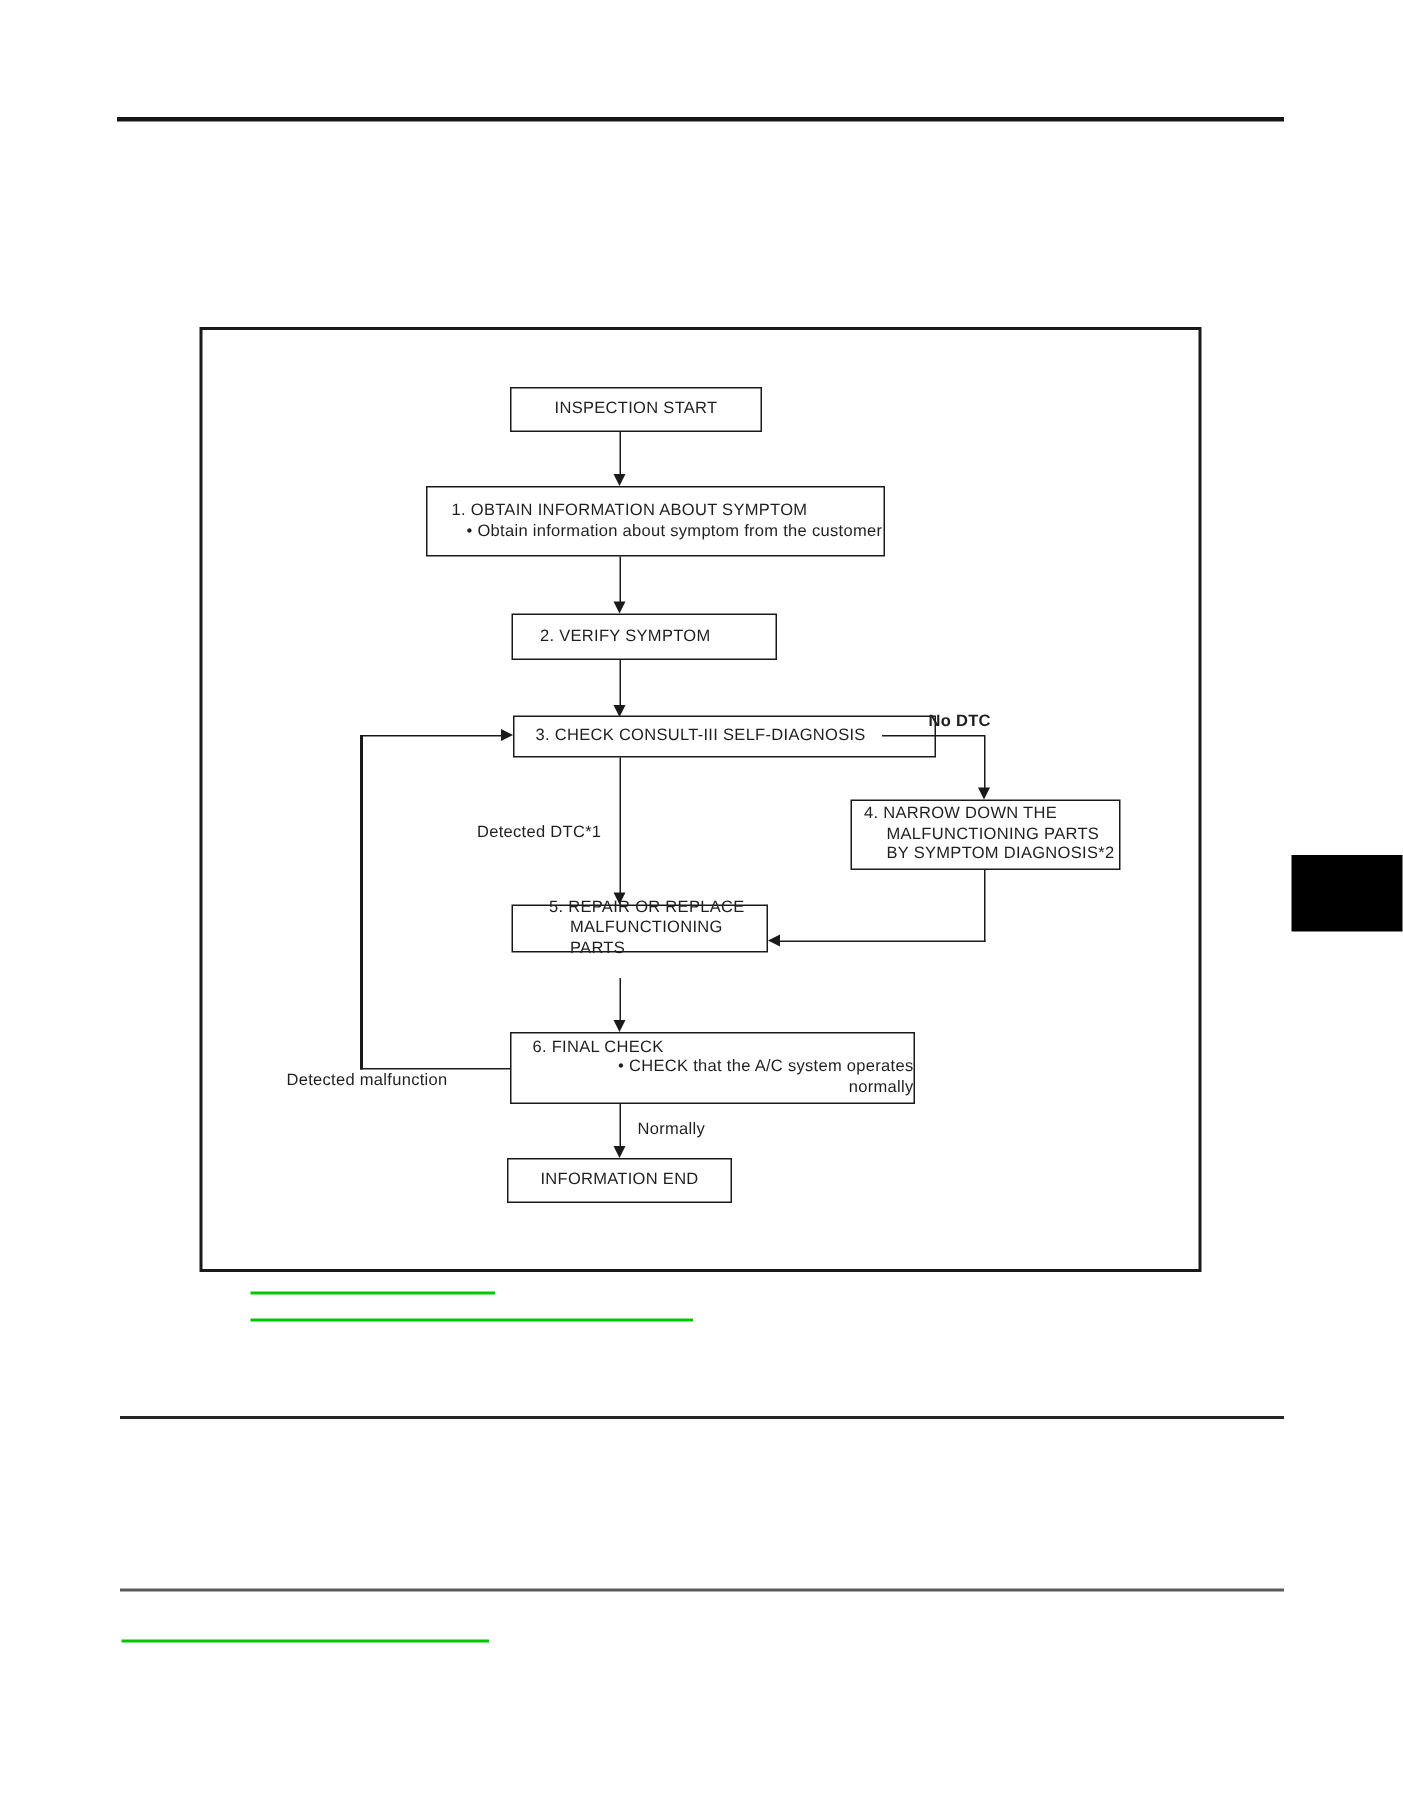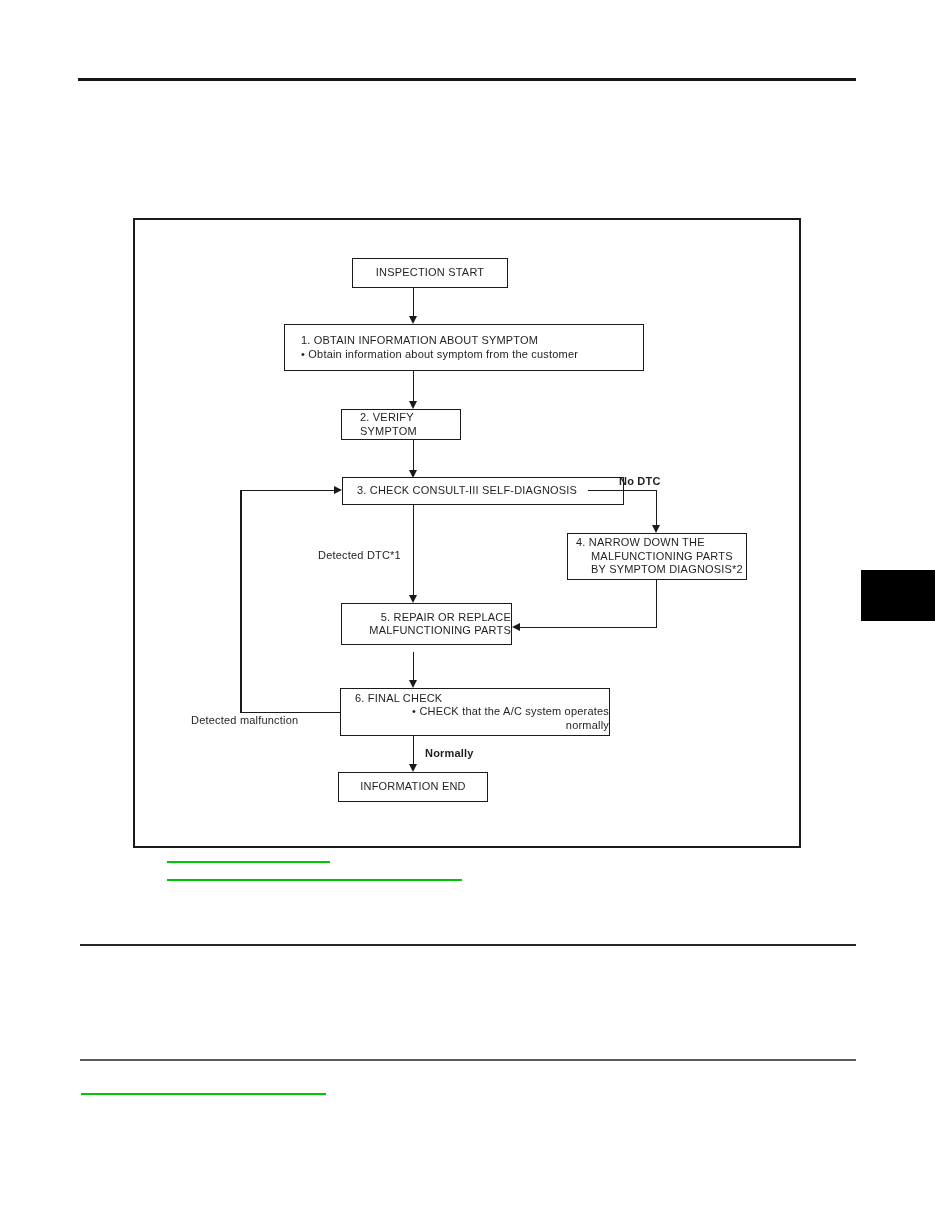--- a/index.html
+++ b/index.html
@@ -21,28 +21,28 @@
   
   .edge-tab{position:absolute;left:861px;top:570px;width:74px;height:51px;background:#000;}
   
   .chart-frame{position:absolute;left:133px;top:218px;width:668px;height:630px;
     border:2px solid #1a1a1a;box-sizing:border-box;background:#fff;}
   
   .fbox{position:absolute;border:1.5px solid #1a1a1a;box-sizing:border-box;background:#fff;
     display:flex;flex-direction:column;justify-content:center;
     font-size:11px;line-height:13.5px;letter-spacing:0.2px;color:#1f1f1f;}
   .fbox .ctr{text-align:center;}
-  .b-start{left:352px;top:258px;width:156px;height:30px;}
-  .b-1{left:284px;top:324px;width:360px;height:47px;padding-left:16px;}
-  .b-1 .cont{}
-  .b-2{left:341px;top:409px;width:120px;height:31px;padding-left:18px;}
+  .b-start{left:340px;top:258px;width:168px;height:30px;}
+  .b-1{left:284px;top:324px;width:306px;height:47px;padding-left:16px;}
+  .b-1 .cont{margin-left:10px;}
+  .b-2{left:341px;top:409px;width:177px;height:31px;padding-left:18px;}
   .b-3{left:342px;top:477px;width:282px;height:28px;padding-left:14px;}
   .b-4{left:567px;top:533px;width:180px;height:47px;padding-left:8px;}
   .b-4 .cont{margin-left:15px;}
-  .b-5{left:341px;top:603px;width:171px;height:42px;padding-left:10px;align-items:flex-end;}
+  .b-5{left:341px;top:603px;width:171px;height:32px;padding-left:24px;}
   .b-5 .cont{margin-left:14px;}
   .b-6{left:340px;top:688px;width:270px;height:48px;padding-left:14px;}
   .b-6 .cont{margin-left:26px;text-align:right;}
   .b-end{left:338px;top:772px;width:150px;height:30px;}
   
   .vl{position:absolute;width:1.5px;background:#1a1a1a;}
   .hl{position:absolute;height:1.5px;background:#1a1a1a;}
   .arr{position:absolute;width:0;height:0;}
   .arr-d{border-left:4px solid transparent;border-right:4px solid transparent;border-top:8px solid #1a1a1a;}
   .arr-l{border-top:4px solid transparent;border-bottom:4px solid transparent;border-right:8px solid #1a1a1a;}
@@ -118,21 +118,21 @@
 
 <div class="vl" style="left:655.5px;top:580px;height:48px;"></div>
 <div class="hl" style="left:519px;top:626.5px;width:138px;"></div>
 <div class="arr arr-l" style="left:512px;top:622.5px;"></div>
 
 <div class="vl" style="left:412.5px;top:652px;height:29px;"></div>
 <div class="arr arr-d" style="left:408.5px;top:680px;"></div>
 
 <div class="vl" style="left:412.5px;top:736px;height:29px;"></div>
 <div class="arr arr-d" style="left:408.5px;top:764px;"></div>
-<div class="elabel" style="left:425px;top:747px;font-weight:bold;">Normally</div>
+<div class="elabel" style="left:425px;top:747px;">Normally</div>
 
 <div class="hl" style="left:240px;top:711.5px;width:100px;"></div>
 <div class="vl" style="left:240px;top:490px;height:223px;"></div>
 <div class="hl" style="left:240px;top:489.5px;width:95px;"></div>
 <div class="arr arr-r" style="left:334px;top:486px;"></div>
 <div class="elabel" style="left:191px;top:714px;">Detected malfunction</div>
 
 <div class="glink glink1"></div>
 <div class="glink glink2"></div>
 

